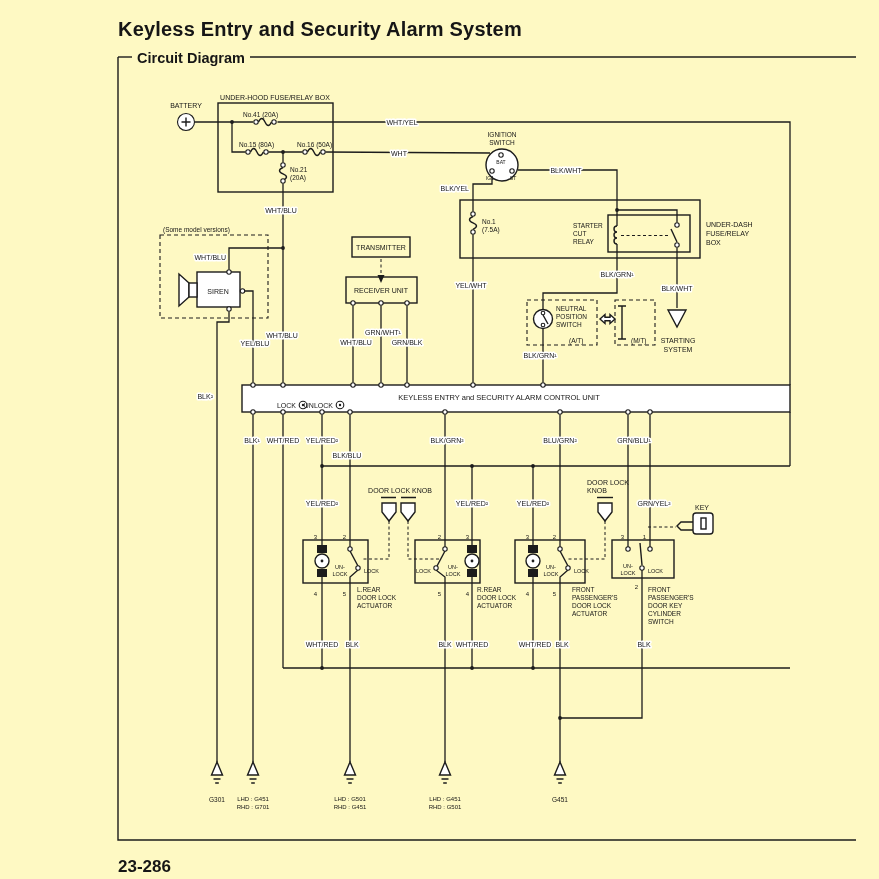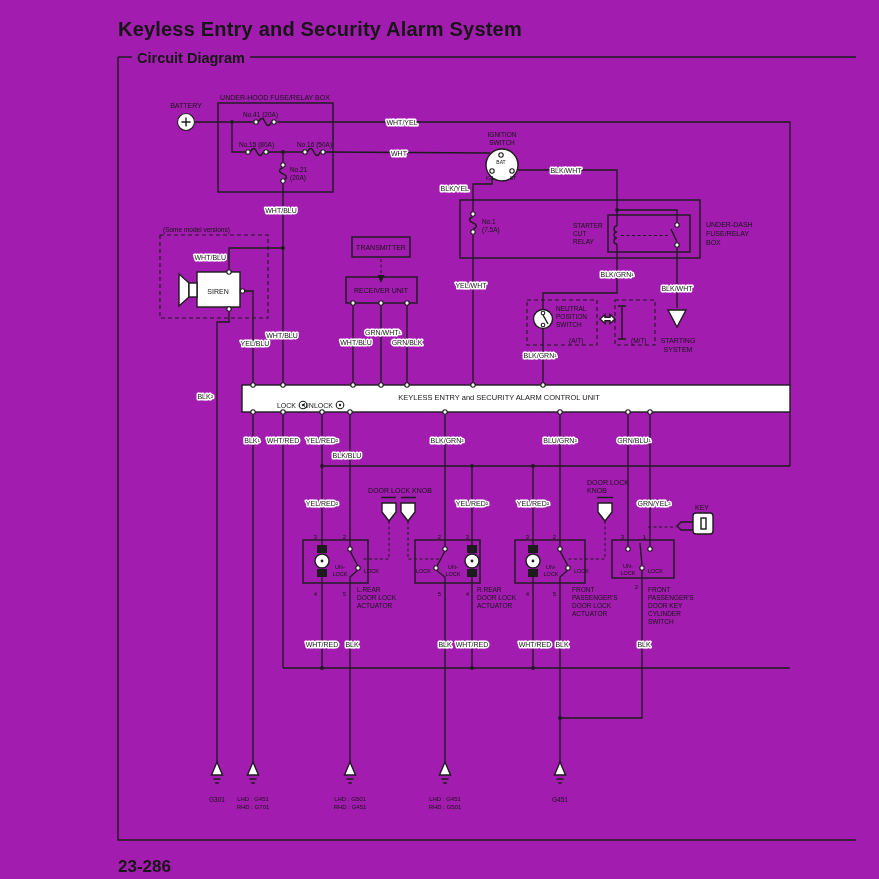--- a/index.html
+++ b/index.html
@@ -1,16 +1,16 @@
 <!DOCTYPE html>
 <html><head>
 <meta charset="utf-8">
 <style>
   html,body{margin:0;padding:0;background:#ffffff;}
-  .page{width:879px;height:879px;background:#a21caf;position:relative;font-family:"Liberation Sans",sans-serif;}
+  .page{width:879px;height:879px;background:#fef9c3;position:relative;font-family:"Liberation Sans",sans-serif;}
   svg{display:block;}
   .w path, .w line{stroke:#1c1c1c;stroke-width:1.3;fill:none;}
   .bx{stroke:#1c1c1c;stroke-width:1.4;fill:none;}
   .bxw{stroke:#1c1c1c;stroke-width:1.4;fill:#fff;}
   .dsh{stroke:#1c1c1c;stroke-width:1.1;fill:none;stroke-dasharray:4 3;}
   .mln{stroke:#1c1c1c;stroke-width:1;fill:none;stroke-dasharray:3 2.5;}
   .cn{stroke:#1c1c1c;stroke-width:1.1;fill:#fff;}
   .dot{fill:#1c1c1c;stroke:none;}
   .blk{fill:#1c1c1c;stroke:none;}
   text{fill:#161616;font-family:"Liberation Sans",sans-serif;}

